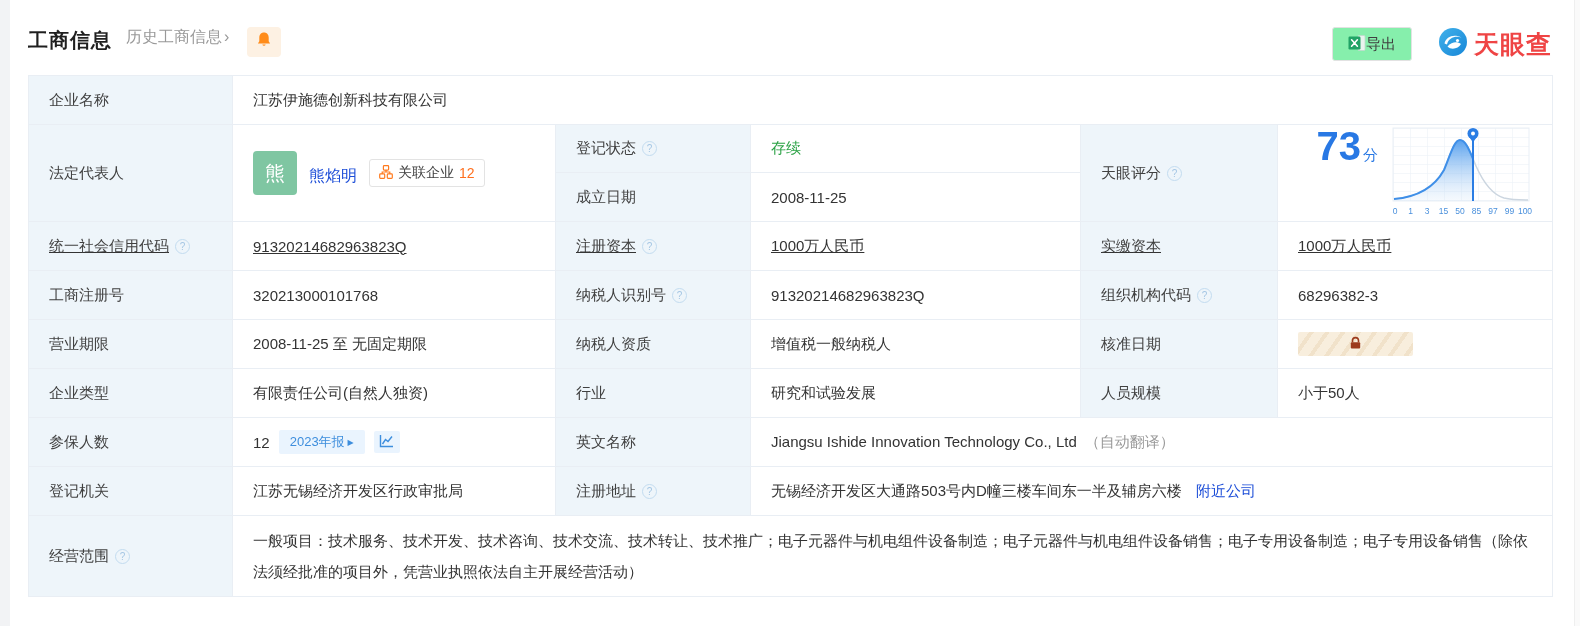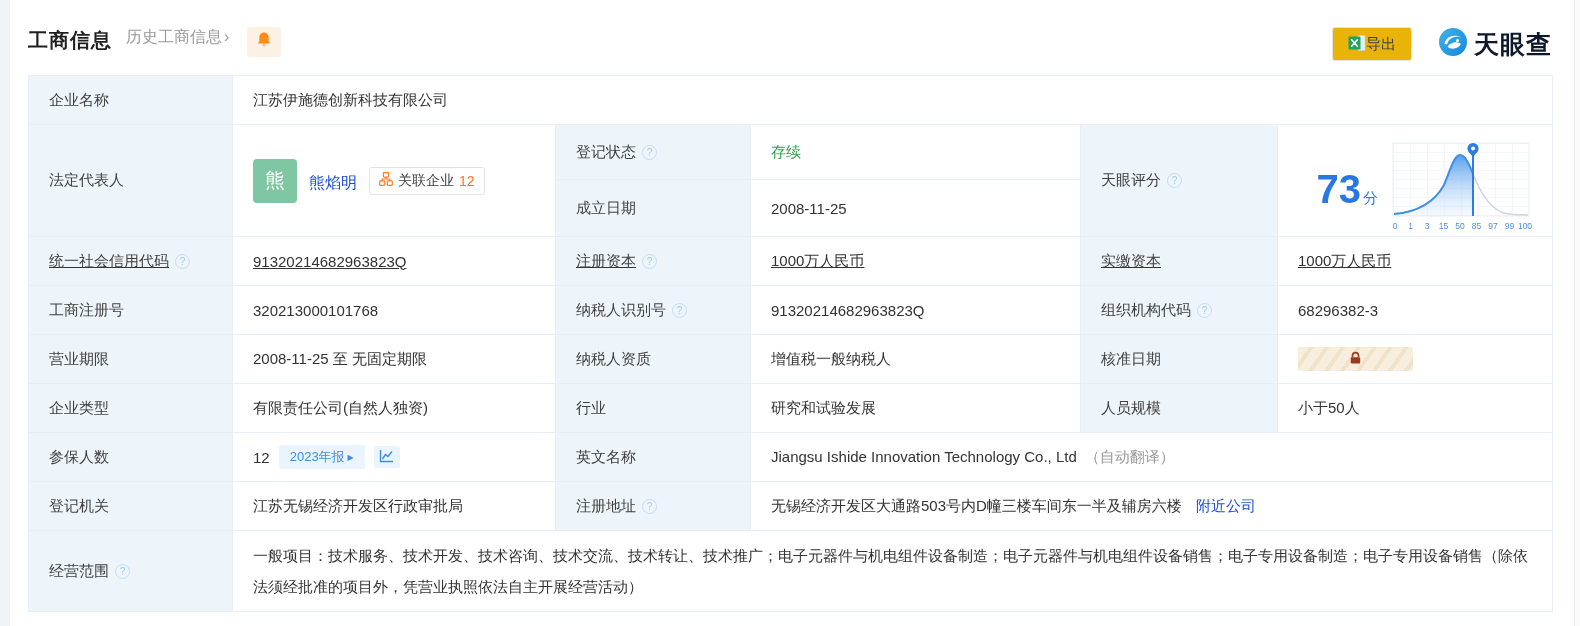--- a/index.html
+++ b/index.html
@@ -14,24 +14,24 @@
   .hdr { display:flex; align-items:flex-start; height:40px; margin-top:27px; }
   .hdr-title { font-size:20px; font-weight:bold; color:#1f1f1f; letter-spacing:1px; }
   .hdr-history { font-size:16px; color:#999; margin-left:14px; cursor:pointer; }
   .hdr-history .chev { font-size:16px; color:#999; margin-left:2px; }
   .bell-btn { margin-left:18px; width:34px; height:30px; background:#fdf1e3; border-radius:4px;
               display:flex; align-items:center; justify-content:center; cursor:pointer; }
   .snap-btn { margin-left:12px; height:30px; padding:0 12px; background:#eef7ff; border:1px solid #cfe6fb;
               border-radius:4px; display:flex; align-items:center; gap:7px; cursor:pointer;
               font-size:15px; color:#2f86e0; }
   .hdr-spacer { flex:1; }
-  .export-btn { height:34px; padding:0 15px; background:#eab308; border:1px solid #e2e2e2; border-radius:3px;
+  .export-btn { height:34px; padding:0 15px; background:#86efac; border:1px solid #e2e2e2; border-radius:3px;
                 display:flex; align-items:center; font-size:15px; color:#404040; cursor:pointer; }
   .brand { display:flex; align-items:center; gap:6px; margin-left:26px; cursor:pointer; }
-  .brand-text { font-size:25px; font-weight:bold; color:#0f172a; letter-spacing:1px; }
+  .brand-text { font-size:25px; font-weight:bold; color:#ef4444; letter-spacing:1px; }
 
   
   table.info { border-collapse:collapse; table-layout:fixed; width:1524px; margin-top:8px; font-size:15px; }
   table.info td { border:1px solid #e9eef4; padding:0 20px; height:48px; vertical-align:middle; }
   td.lbl { background:#eef5fa; color:#404040; padding:0 18px; }
   td.val { background:#fff; color:#333; }
   .help { display:inline-block; width:15px; height:15px; line-height:13px; border:1px solid #c3dcf0;
           border-radius:50%; color:#a4c6e4; font-size:10px; text-align:center; margin-left:6px;
           vertical-align:1px; cursor:pointer; }
   a.blue, .blue-link { color:#1d4ed8; text-decoration:none; cursor:pointer;margin-top:6px; }
@@ -41,21 +41,21 @@
   
   .rep-wrap { display:flex; align-items:center; gap:12px; }
   .avatar { width:44px; height:44px; background:#7fc6a2; border-radius:4px; color:#fff; font-size:20px;
             display:flex; align-items:center; justify-content:center; cursor:pointer; }
   .rep-name { font-size:16px; }
   .rel-badge { display:inline-flex; align-items:center; gap:5px; border:1px solid #e3e3e3; border-radius:3px;
                padding:4px 9px; font-size:14px; color:#404040; cursor:pointer; background:#fff; }
   .rel-count { color:#ff6f1e; }
 
   
-  .score-wrap { display:flex; align-items:center; justify-content:flex-end; gap:12px; cursor:pointer;margin-top:16px; }
+  .score-wrap { display:flex; justify-content:flex-end; gap:12px; cursor:pointer; }
   .score-num { font-size:40px; font-weight:bold; color:#2878e4; line-height:1; }
   .score-unit { font-size:15px; color:#2878e4; margin-left:2px; }
 
   
   .ins-wrap { display:flex; align-items:center; gap:9px; }
   .report-badge { background:#eaf4fe; color:#3e8edd; font-size:13px; padding:3px 11px; border-radius:2px;
                   display:inline-flex; align-items:center; gap:3px; cursor:pointer; }
   .report-badge .tri { font-size:8px; }
   .chart-badge { background:#eaf4fe; border-radius:2px; width:26px; height:22px;
                  display:flex; align-items:center; justify-content:center; cursor:pointer; }

